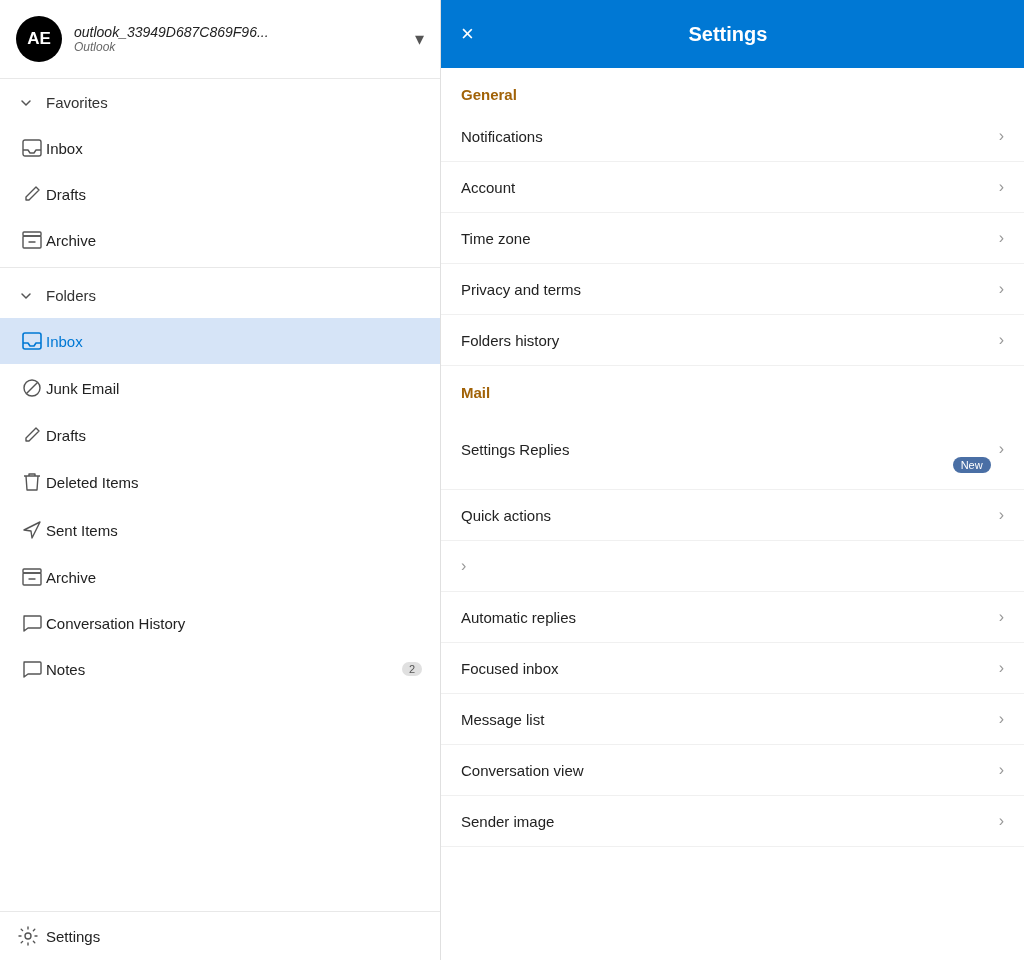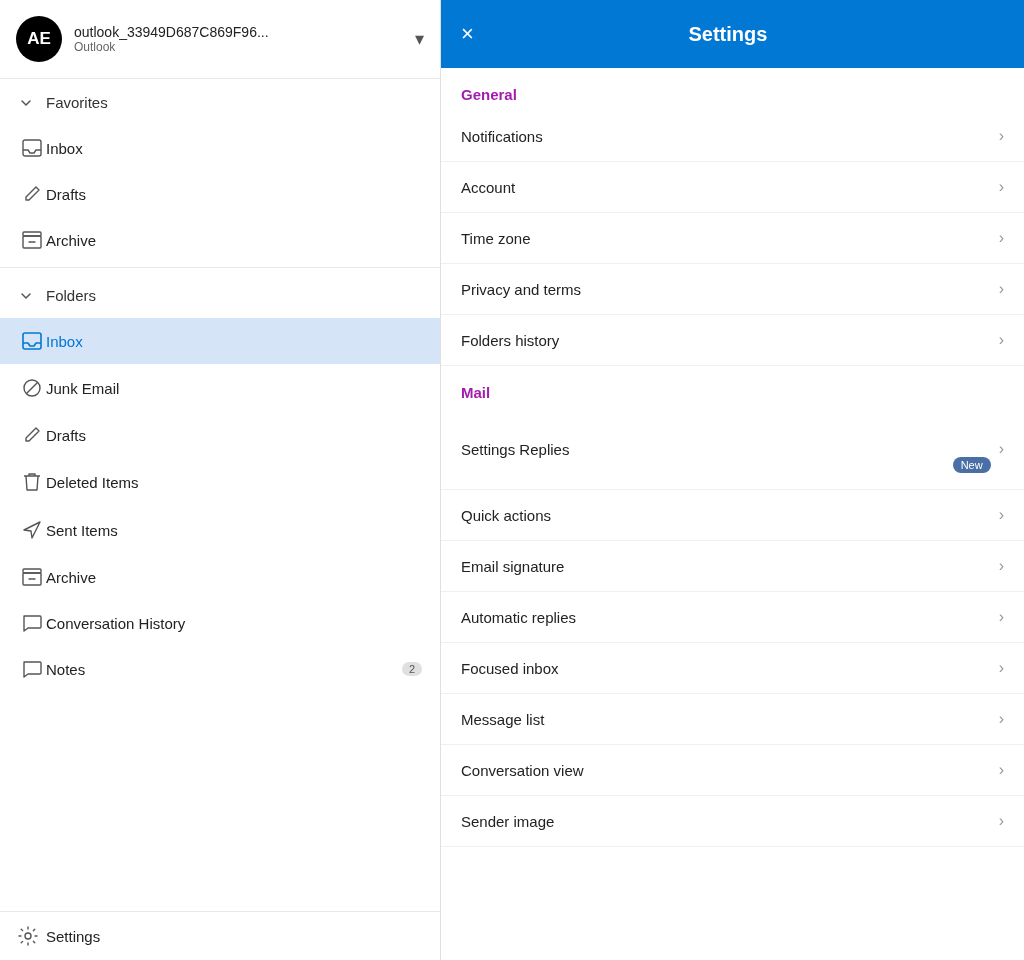--- a/index.html
+++ b/index.html
@@ -40,20 +40,21 @@
       font-size: 17px;
       font-weight: 600;
       display: flex;
       align-items: center;
       justify-content: center;
       flex-shrink: 0;
     }
     .account-info {
       margin-left: 12px;
       flex: 1;
+      font-style: italic;
     }
     .account-email {
       font-size: 14px;
       font-weight: 500;
       color: #222;
     }
     .account-app {
       font-size: 12px;
       color: #666;
     }
@@ -174,21 +175,21 @@
       margin-right: 42px;
     }
 
     .settings-body {
       overflow-y: auto;
       flex: 1;
     }
     .settings-section-label {
       font-size: 15px;
       font-weight: 700;
-      color: #a21caf;
+      color: #a16207;
       padding: 18px 20px 8px 20px;
     }
     .settings-item {
       display: flex;
       align-items: center;
       padding: 16px 20px;
       border-bottom: 1px solid #f0f0f0;
       cursor: pointer;
     }
     .settings-item-label {
@@ -413,21 +414,20 @@
       <span class="settings-item-badge">New</span>
       <span class="chevron-right">›</span>
     </div>
 
     <div class="settings-item">
       <span class="settings-item-label">Quick actions</span>
       <span class="chevron-right">›</span>
     </div>
 
     <div class="settings-item">
-      <span class="settings-item-label">Email signature</span>
       <span class="chevron-right">›</span>
     </div>
 
     <div class="settings-item">
       <span class="settings-item-label">Automatic replies</span>
       <span class="chevron-right">›</span>
     </div>
 
     <div class="settings-item">
       <span class="settings-item-label">Focused inbox</span>

